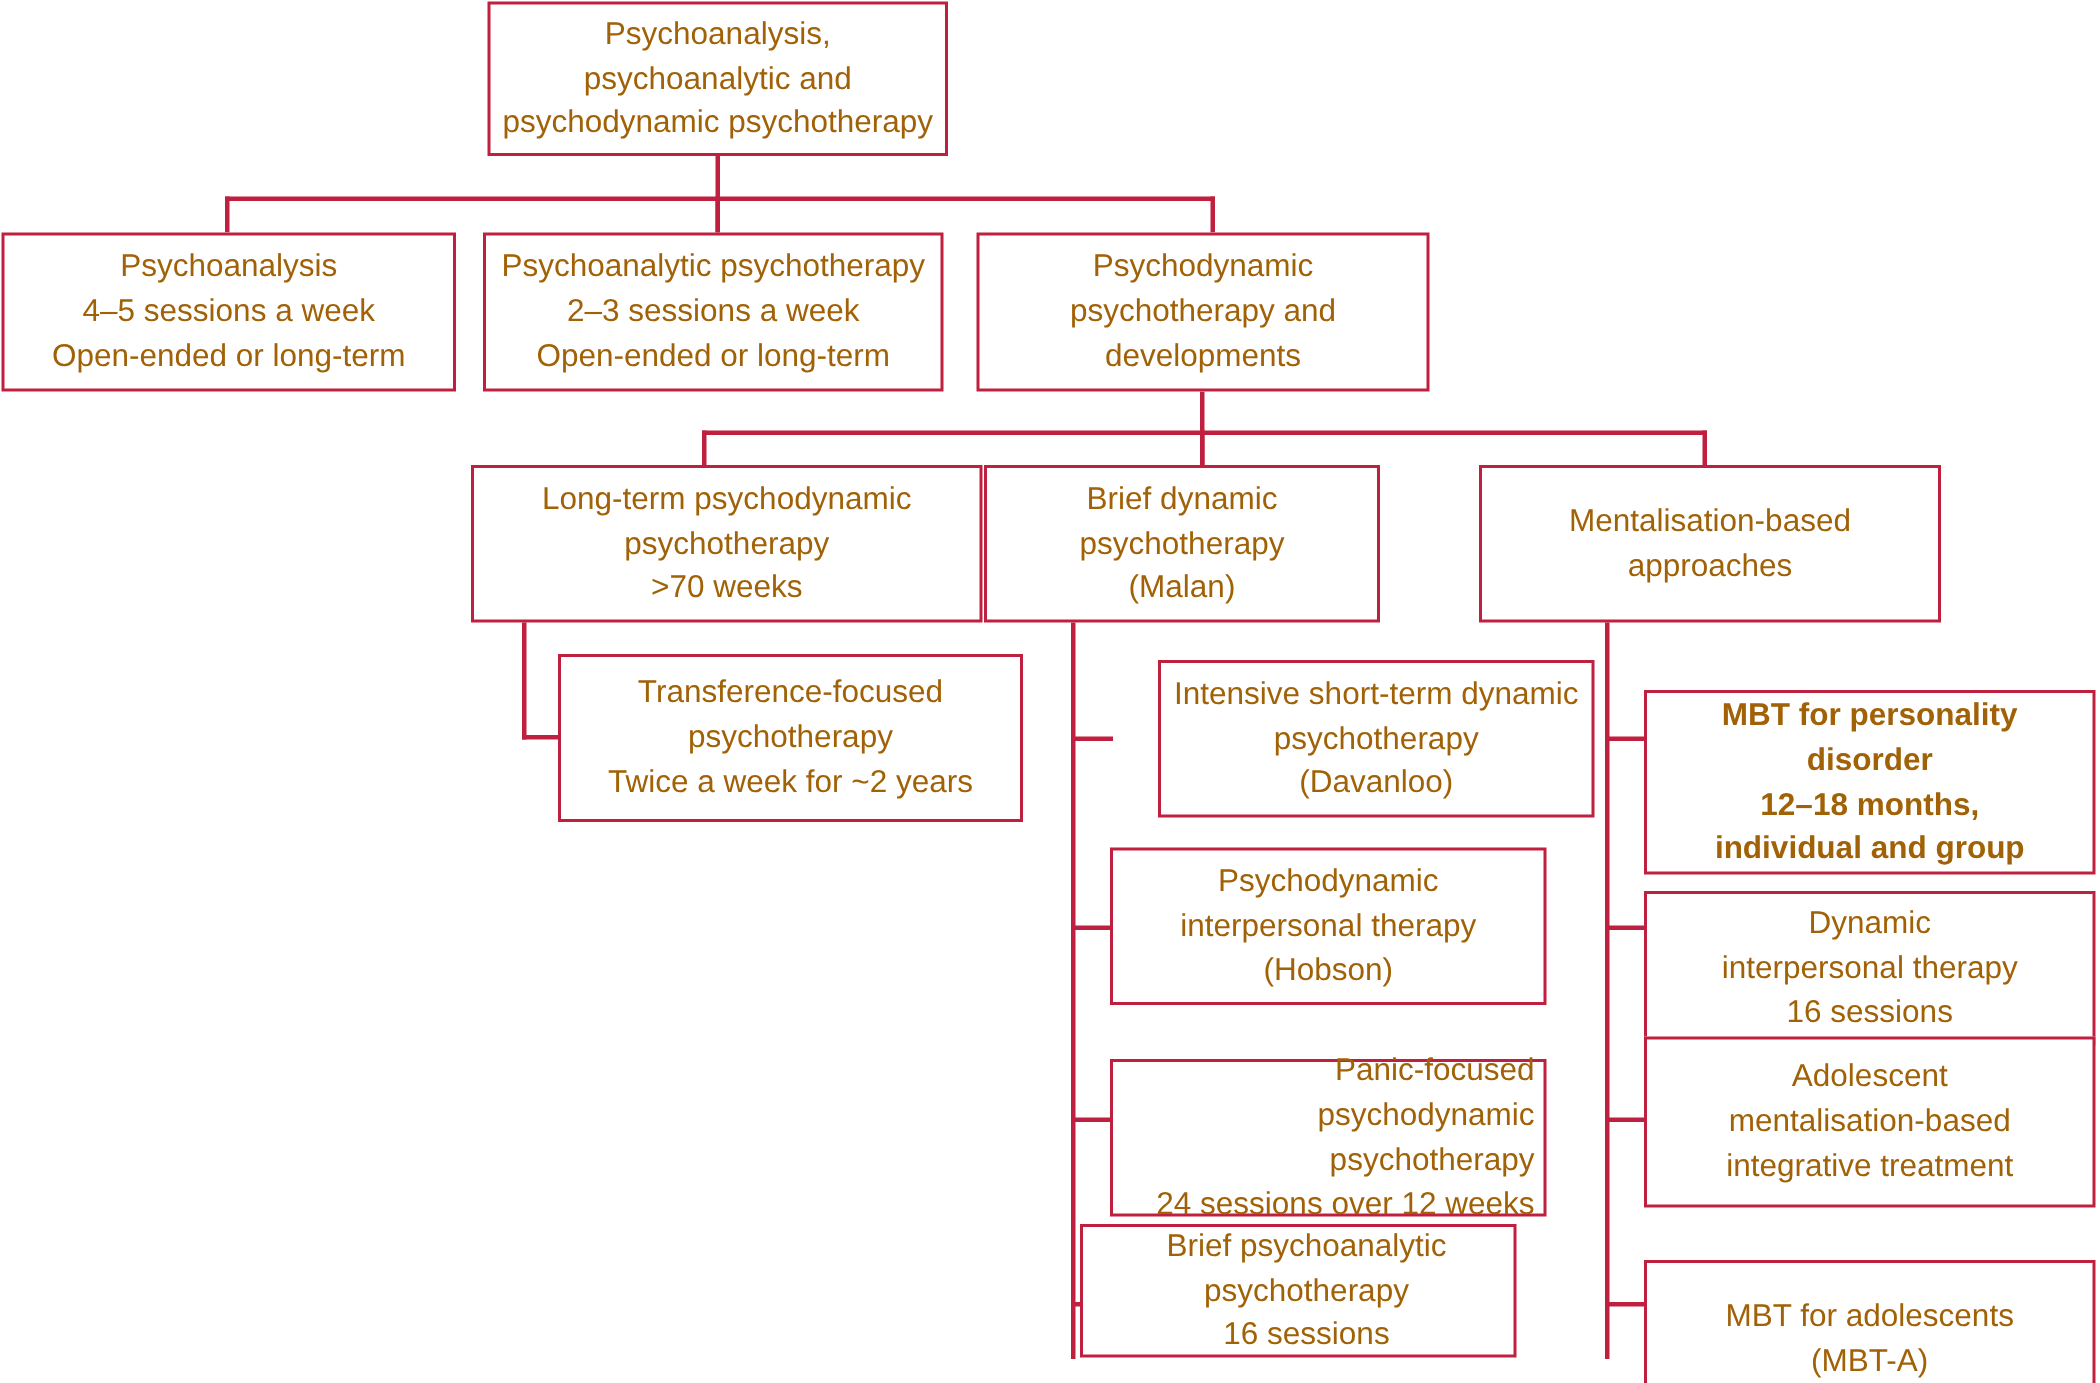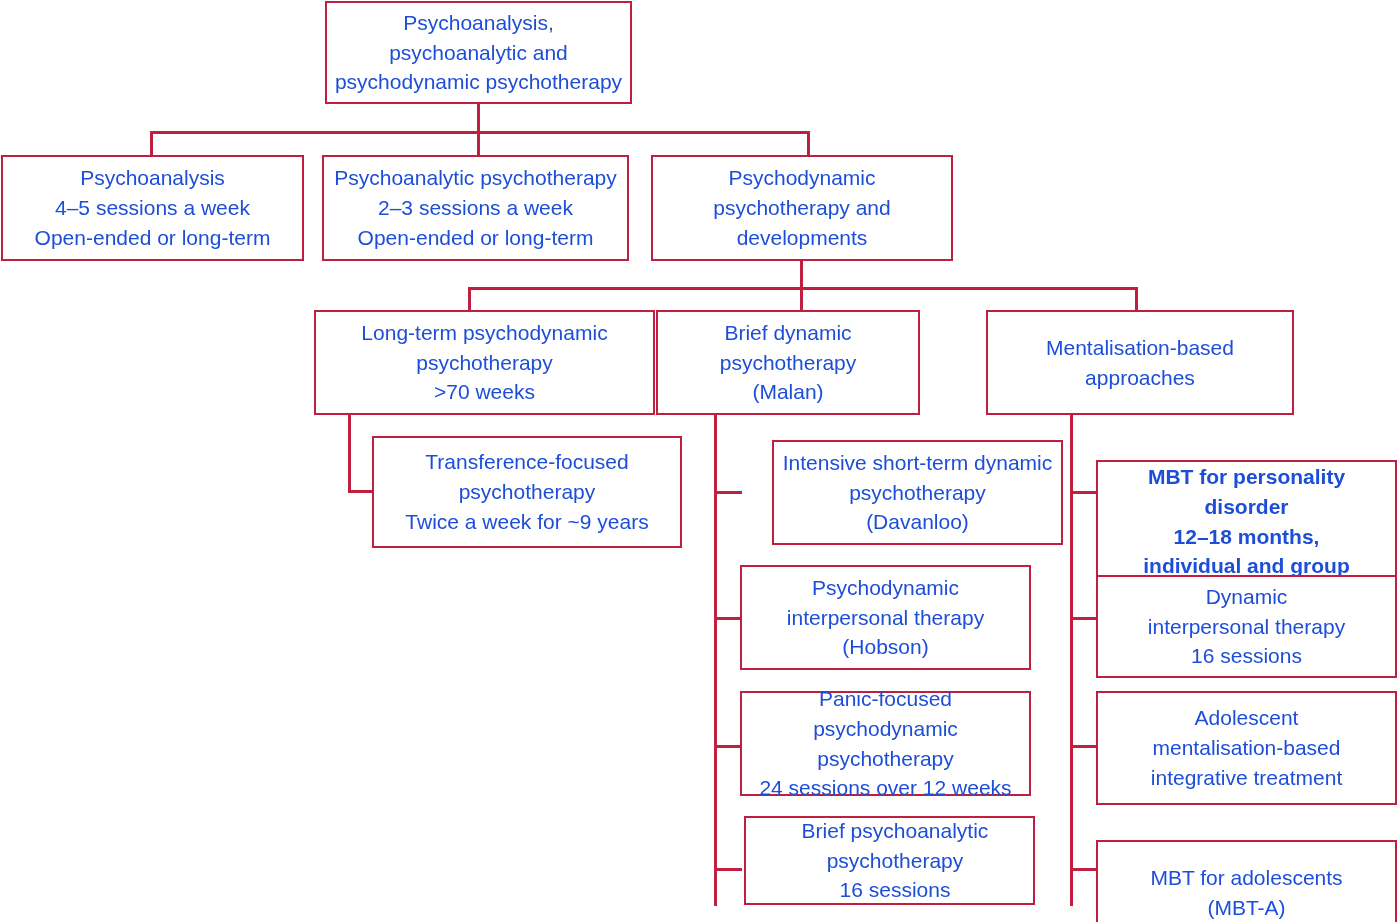--- a/index.html
+++ b/index.html
@@ -17,21 +17,21 @@
   }
   .node {
     position: absolute;
     box-sizing: border-box;
     border: 2.5px solid #c0203f;
     background: #ffffff;
     display: flex;
     align-items: center;
     justify-content: center;
     text-align: center;
-    color: #1d4ed8;
+    color: #a16207;
     font-size: 21px;
     line-height: 1.42;
     padding: 2px 6px;
     z-index: 2;
     white-space: pre-line;
   }
   .conn {
     position: absolute;
     background: #c0203f;
     z-index: 1;
@@ -80,51 +80,51 @@
   <div class="node" style="left:656px; top:310px; width:264px; height:105px;">Brief dynamic psychotherapy
 (Malan)</div>
   <div class="node" style="left:986px; top:310px; width:308px; height:105px;">Mentalisation-based
 approaches</div>
 
   <div class="conn v" style="left:348px; top:414px; width:3px; height:79px;"></div>
   <div class="conn h" style="left:348px; top:490px; width:28px; height:3px;"></div>
 
   <div class="node" style="left:372px; top:436px; width:310px; height:112px;">Transference-focused
 psychotherapy
-Twice a week for ~9 years</div>
+Twice a week for ~2 years</div>
 
   <div class="conn v" style="left:714px; top:414px; width:3px; height:492px;"></div>
   <div class="conn h" style="left:714px; top:491px; width:28px; height:3px;"></div>
   <div class="conn h" style="left:714px; top:617px; width:28px; height:3px;"></div>
   <div class="conn h" style="left:714px; top:745px; width:28px; height:3px;"></div>
   <div class="conn h" style="left:714px; top:868px; width:28px; height:3px;"></div>
 
   <div class="node" style="left:740px; top:440px; width:291px; height:105px;margin-left:32px;">Intensive short-term dynamic
 psychotherapy
 (Davanloo)</div>
   <div class="node" style="left:740px; top:565px; width:291px; height:105px;">Psychodynamic
 interpersonal therapy
 (Hobson)</div>
-  <div class="node" style="left:740px; top:691px; width:291px; height:105px;">Panic-focused psychodynamic
+  <div class="node" style="left:740px; top:706px; width:291px; height:105px;text-align:right;">Panic-focused psychodynamic
 psychotherapy
 24 sessions over 12 weeks</div>
-  <div class="node" style="left:744px; top:816px; width:291px; height:89px;padding-left:17px;">Brief psychoanalytic
+  <div class="node" style="left:720px; top:816px; width:291px; height:89px;padding-left:17px;">Brief psychoanalytic
 psychotherapy
 16 sessions</div>
 
   <div class="conn v" style="left:1070px; top:414px; width:3px; height:492px;"></div>
   <div class="conn h" style="left:1070px; top:491px; width:28px; height:3px;"></div>
   <div class="conn h" style="left:1070px; top:617px; width:28px; height:3px;"></div>
   <div class="conn h" style="left:1070px; top:745px; width:28px; height:3px;"></div>
   <div class="conn h" style="left:1070px; top:868px; width:28px; height:3px;"></div>
 
   <div class="node" style="left:1096px; top:460px; width:301px; height:123px;font-weight:bold;">MBT for personality disorder
 12–18 months,
 individual and group</div>
-  <div class="node" style="left:1096px; top:575px; width:301px; height:103px;">Dynamic
+  <div class="node" style="left:1096px; top:594px; width:301px; height:103px;">Dynamic
 interpersonal therapy
 16 sessions</div>
   <div class="node" style="left:1096px; top:691px; width:301px; height:114px;">Adolescent
 mentalisation-based
 integrative treatment</div>
   <div class="node" style="left:1096px; top:840px; width:301px; height:105px;">MBT for adolescents
 (MBT-A)</div>
 
 </div>
 

